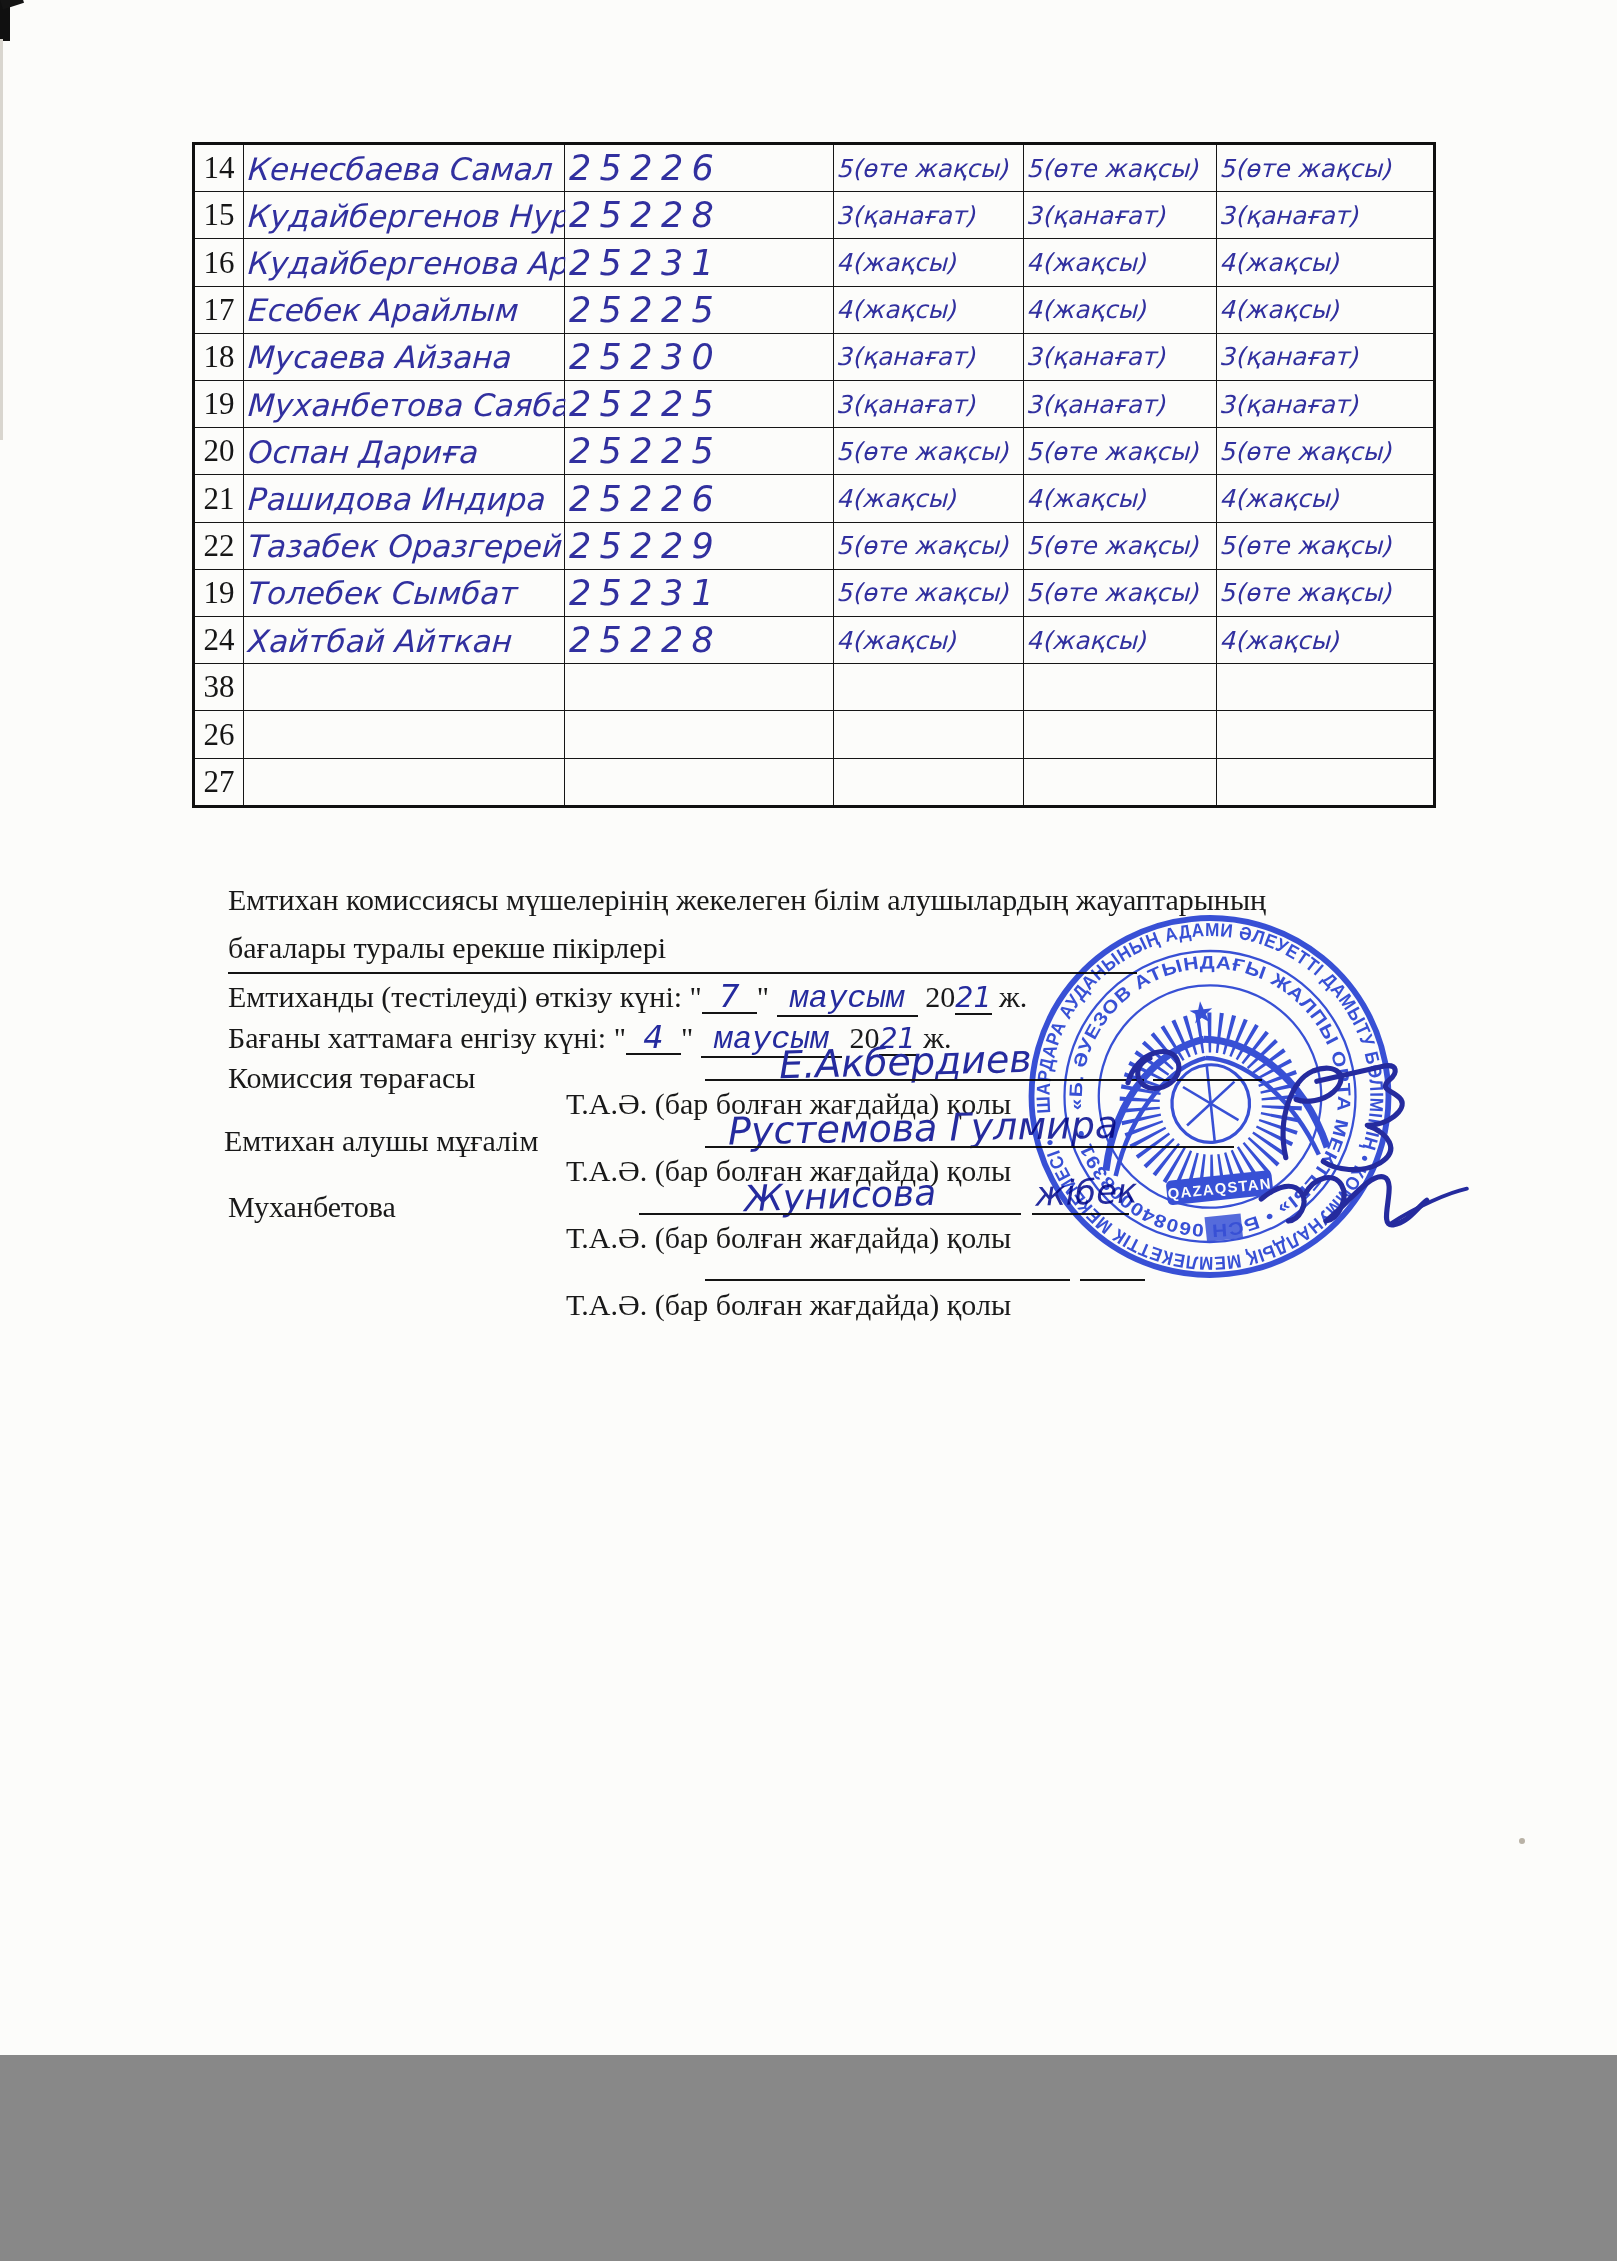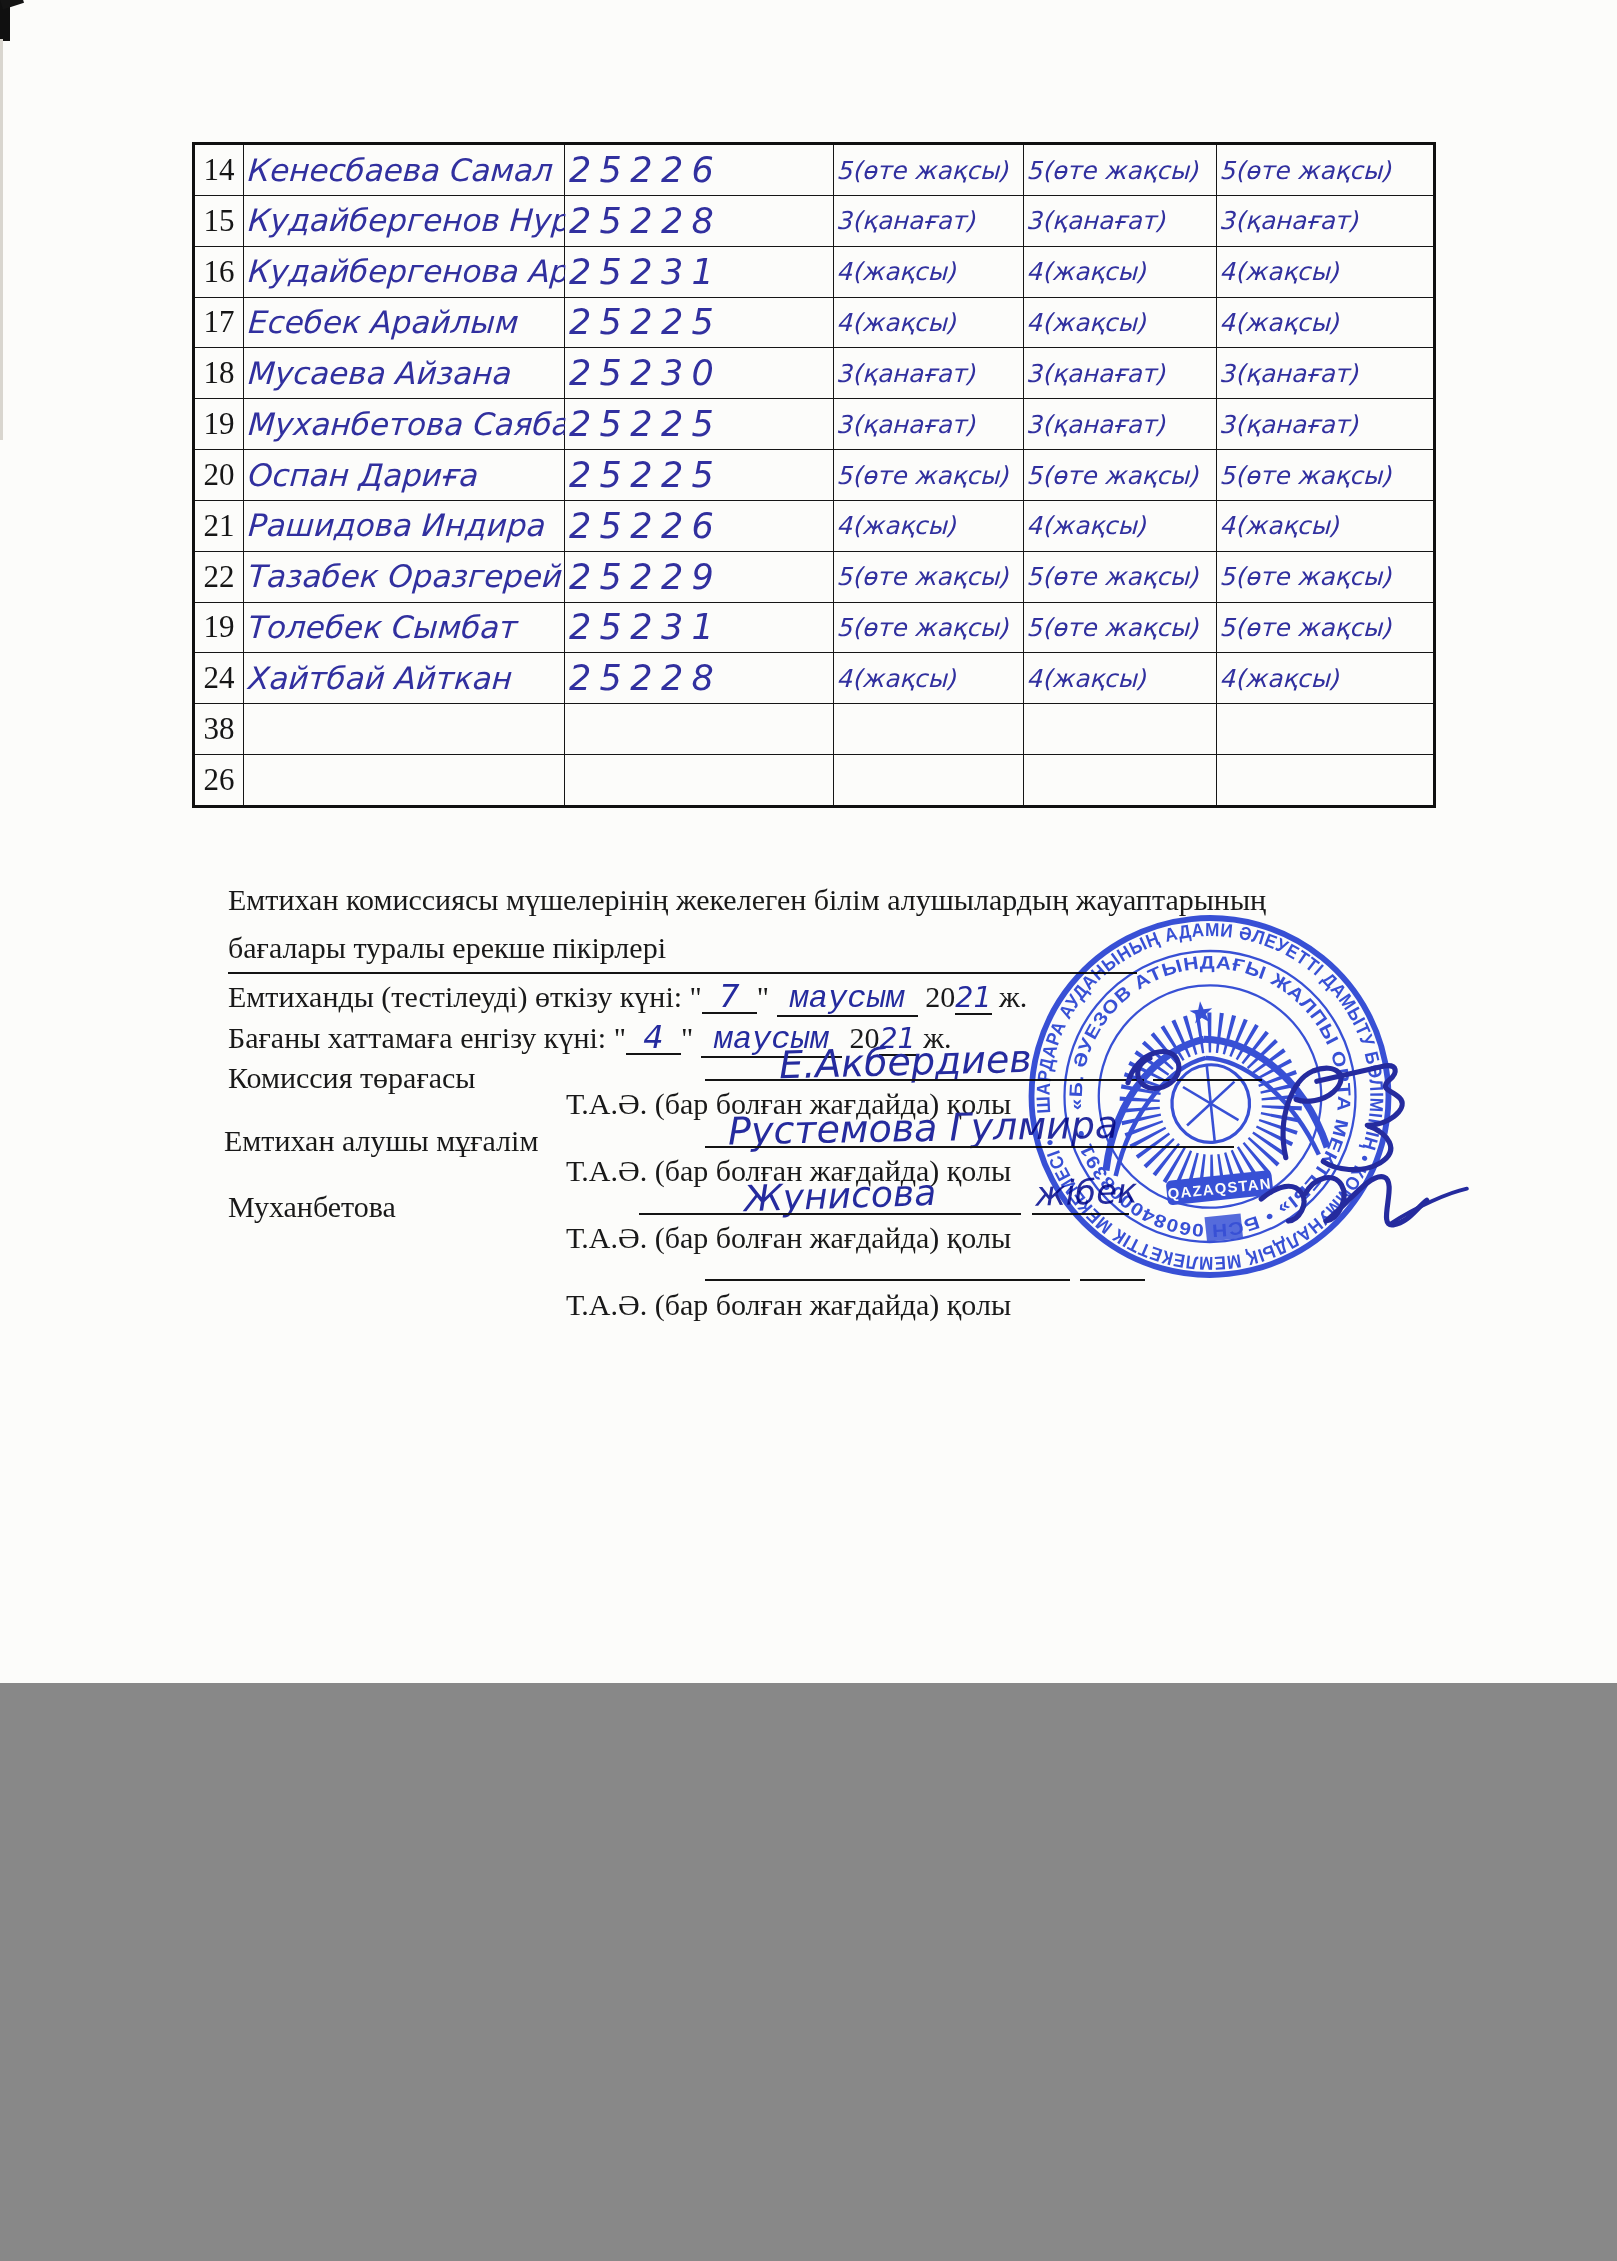--- a/index.html
+++ b/index.html
@@ -5,21 +5,21 @@
   :root{
     --print:#191919;
     --ink:#31309f;
     --ink-dark:#252b9e;
     --stamp:#2b46d8;
     --rule:#141414;
   }
   html,body{margin:0;padding:0;background:#888;}
   .page{
     position:relative;
-    width:1617px;height:1683px;
+    width:1617px;height:2055px;
     background:#fcfcfa;
     overflow:hidden;
     font-family:"Liberation Serif", serif;
   }
   
   .corner-artifact{position:absolute;left:0;top:0;width:10.3px;height:41px;background:#101010;}
   .corner-artifact2{position:absolute;left:0;top:0;width:22px;height:10.3px;background:#141414;transform:rotate(-18deg);transform-origin:0 0;}
   .edge-strip{position:absolute;left:0;top:39px;width:3.2px;height:401px;background:#d9d6cf;}
   .speck{position:absolute;width:5.8px;height:5.8px;border-radius:50%;background:#b9b2a6;}
 
@@ -205,20 +205,28 @@
         <tr>
           <td class="cell-num">38</td>
           <td class="cell-name hw"></td>
           <td class="cell-code hw"></td>
           <td class="cell-grade hw"></td>
           <td class="cell-grade hw"></td>
           <td class="cell-grade hw"></td>
         </tr>
         <tr>
           <td class="cell-num">26</td>
+          <td class="cell-name hw"></td>
+          <td class="cell-code hw"></td>
+          <td class="cell-grade hw"></td>
+          <td class="cell-grade hw"></td>
+          <td class="cell-grade hw"></td>
+        </tr>
+        <tr>
+          <td class="cell-num">27</td>
           <td class="cell-name hw"></td>
           <td class="cell-code hw"></td>
           <td class="cell-grade hw"></td>
           <td class="cell-grade hw"></td>
           <td class="cell-grade hw"></td>
         </tr>
       </tbody>
   </table>
 
   <div class="printed" style="left:228px;top:931px;">бағалары туралы ерекше пікірлері</div>

